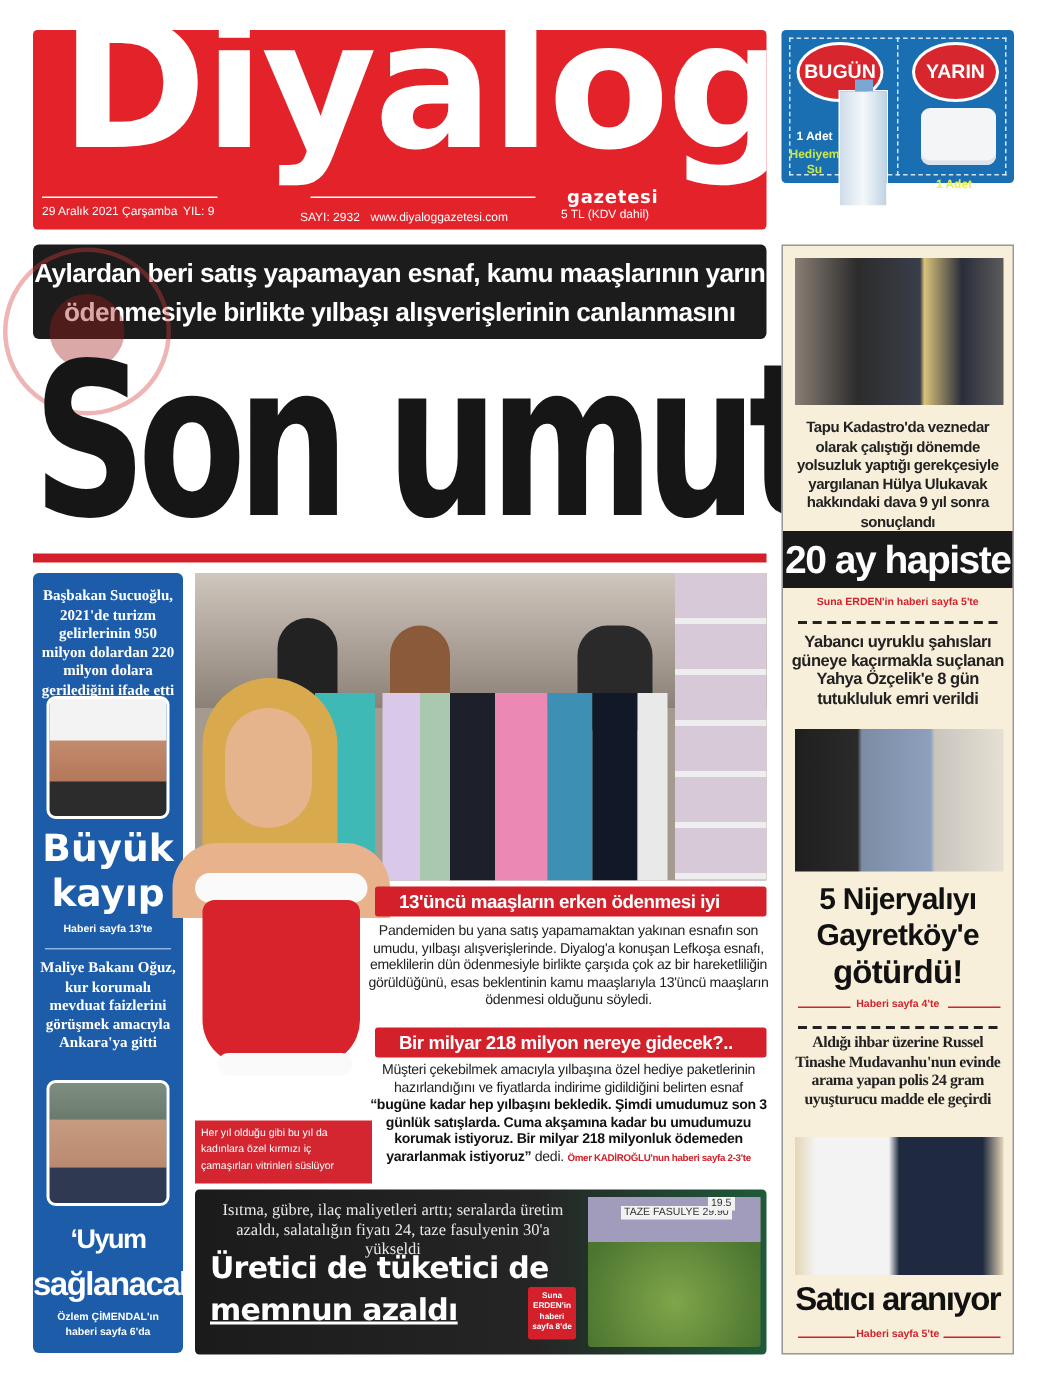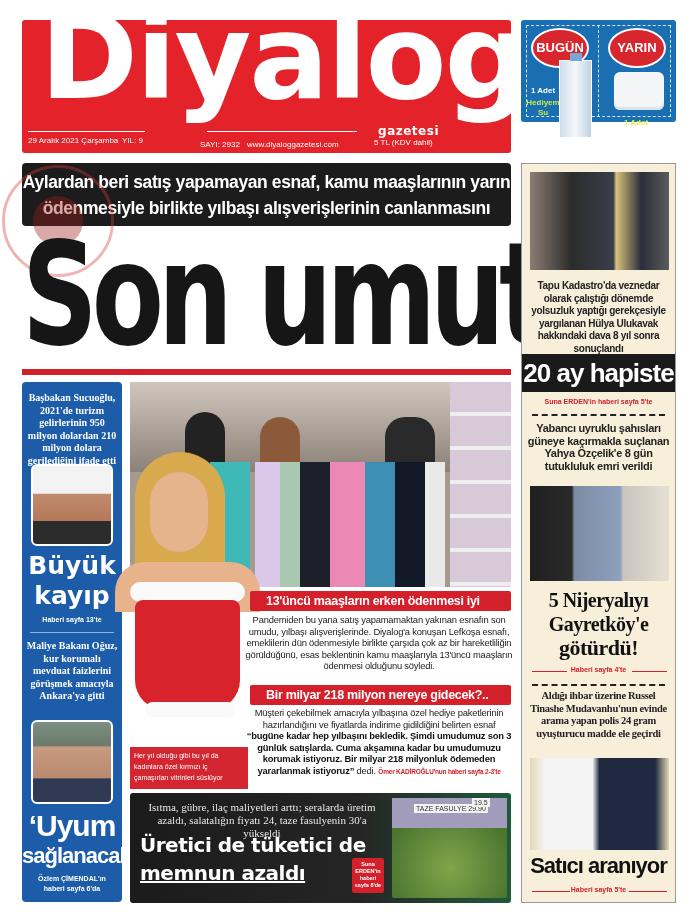--- a/index.html
+++ b/index.html
@@ -64,21 +64,21 @@
   .pricecard { position: absolute; background: #f2f2f2; font-size: 7px; color: #333; padding: 1px 2px; }
 
   
   .rcol { position: absolute; left: 521px; top: 163px; width: 155px; height: 740px; background: #f7efd9; border: 1px solid #999; }
   .rphoto { position: absolute; left: 8px; width: 139px; overflow: hidden; }
   .rtext { position: absolute; left: 4px; right: 4px; text-align: center; font-family: "Liberation Sans", sans-serif; font-weight: bold; font-size: 10px; line-height: 12.5px; color: #222; letter-spacing: -0.3px; }
   .rtext.serif { font-family: "Liberation Serif", serif; font-size: 10.5px; }
   .rblack { position: absolute; left: 0; right: 0; height: 38px; background: #1a1a1a; color: #fff; text-align: center; font-family: "Liberation Sans", sans-serif; font-weight: bold; font-size: 26px; line-height: 38px; letter-spacing: -1px; }
   .rref { position: absolute; left: 0; right: 0; text-align: center; color: #d3202b; font-size: 7px; font-weight: bold; }
   .dash { position: absolute; left: 10px; right: 10px; height: 0; border-top: 2px dashed #222; }
-  .rhead { position: absolute; left: 0; right: 0; text-align: center; font-family: Liberation Serif, serif; font-weight: bold; font-size: 20px; line-height: 24px; color: #111; letter-spacing: -0.5px; }
+  .rhead { position: absolute; left: 0; right: 0; text-align: center; font-family: Liberation Sans, sans-serif; font-weight: bold; font-size: 20px; line-height: 24px; color: #111; letter-spacing: -0.5px; }
   .rline { position: absolute; height: 1px; background: #d3202b; }
 </style>
 </head>
 <body>
 
 <div class="masthead">
   <div class="logo">Diyalog</div>
   <div class="mh-line" style="left:6px; top:111px; width:117px;"></div>
   <div class="mh-small" style="left:6px; top:116px;">29 Aralık 2021 Çarşamba</div>
   <div class="mh-small" style="left:100px; top:116px;">YIL: 9</div>
@@ -111,29 +111,29 @@
 </div>
 
 <div class="stamp">
     <div class="stamp-inner"></div>
   </div>
 
 <div class="headline">Son umut</div>
 <div class="redrule"></div>
 
 <div class="lside">
-  <div class="ls-text" style="top:10px;">Başbakan Sucuoğlu, 2021'de turizm gelirlerinin 950 milyon dolardan 210 milyon dolara gerilediğini ifade etti</div>
+  <div class="ls-text" style="top:10px;">Başbakan Sucuoğlu, 2021'de turizm gelirlerinin 950 milyon dolardan 220 milyon dolara gerilediğini ifade etti</div>
   <div class="ls-photo" style="top:82px; height:82px; background: linear-gradient(180deg,#f3f3f3 0%,#f3f3f3 35%,#c28b6d 36%,#b4775a 70%,#2c2c2c 71%);"></div>
   <div class="ls-head" style="top:170px;">Büyük</div>
   <div class="ls-head" style="top:200px;">kayıp</div>
   <div class="ls-ref" style="top:233px;">Haberi sayfa 13'te</div>
   <div class="ls-hr" style="top:250px;"></div>
   <div class="ls-text" style="top:258px;">Maliye Bakanı Oğuz, kur korumalı mevduat faizlerini görüşmek amacıyla Ankara'ya gitti</div>
   <div class="ls-photo" style="top:338px; height:84px; background: linear-gradient(180deg,#7d8f80 0%,#6b7a6d 30%,#c69b80 31%,#b98a70 70%,#2f3a52 71%);"></div>
-  <div class="ls-head" style="top:430px; font-family:'Liberation Sans',sans-serif; font-size:30px; letter-spacing:-1px;">‘Uyum</div>
+  <div class="ls-head" style="top:430px; font-family:'Liberation Sans',sans-serif; font-size:18px; letter-spacing:-1px;">‘Uyum</div>
   <div class="ls-head" style="top:460px; font-family:'Liberation Sans',sans-serif; font-size:22px; letter-spacing:-1px;">sağlanacak’</div>
   <div class="ls-ref" style="top:492px;">Özlem ÇİMENDAL'ın</div>
   <div class="ls-ref" style="top:502px;">haberi sayfa 6'da</div>
 </div>
 
 <div class="mainphoto">
   <div style="position:absolute; left:0; top:0; width:381px; height:90px; background:linear-gradient(180deg,#cfc6bd,#8c8177);"></div>
   <div style="position:absolute; left:55px; top:30px; width:40px; height:60px; background:#222; border-radius:20px 20px 4px 4px;"></div>
   <div style="position:absolute; left:130px; top:35px; width:40px; height:70px; background:#8b5a3a; border-radius:20px 20px 4px 4px;"></div>
   <div style="position:absolute; left:255px; top:35px; width:50px; height:70px; background:#2a2a2a; border-radius:20px 20px 4px 4px;"></div>
@@ -181,21 +181,21 @@
   <div class="bb-ref">Suna ERDEN'in haberi sayfa 8'de</div>
   <div class="beans">
     <div class="beans-crate"></div>
     <div class="pricecard" style="left:22px; top:6px;">TAZE FASULYE 29.90</div>
     <div class="pricecard" style="left:80px; top:0px;">19.5</div>
   </div>
 </div>
 
 <div class="rcol">
   <div class="rphoto" style="top:8px; height:98px; background:linear-gradient(90deg,#8a7e74 0%,#2c2c2c 30%,#3a3e4a 60%,#d9c27b 62%,#2a2e3a 80%,#5b5b5b 100%);"></div>
-  <div class="rtext" style="top:116px;">Tapu Kadastro'da veznedar olarak çalıştığı dönemde yolsuzluk yaptığı gerekçesiyle yargılanan Hülya Ulukavak hakkındaki dava 8 yıl sonra sonuçlandı</div>
+  <div class="rtext" style="top:116px;">Tapu Kadastro'da veznedar olarak çalıştığı dönemde yolsuzluk yaptığı gerekçesiyle yargılanan Hülya Ulukavak hakkındaki dava 9 yıl sonra sonuçlandı</div>
   <div class="rblack" style="top:190px;">20 ay hapiste</div>
   <div class="rref" style="top:234px;">Suna ERDEN'in haberi sayfa 5'te</div>
   <div class="dash" style="top:250px;"></div>
   <div class="rtext" style="top:258px; font-size:11px;">Yabancı uyruklu şahısları güneye kaçırmakla suçlanan Yahya Özçelik'e 8 gün tutukluluk emri verildi</div>
   <div class="rphoto" style="top:322px; height:95px; background:linear-gradient(90deg,#1f1f1f 0%,#2a2a2a 30%,#7c8ca4 32%,#8da0bd 65%,#c9c5bd 67%,#e6e0d4 100%);"></div>
   <div class="rhead" style="top:424px;">5 Nijeryalıyı</div>
   <div class="rhead" style="top:448px;">Gayretköy'e</div>
   <div class="rhead" style="top:472px; font-size:22px;">götürdü!</div>
   <div class="rline" style="top:507px; left:10px; width:35px;"></div>
   <div class="rref" style="top:502px;">Haberi sayfa 4'te</div>

